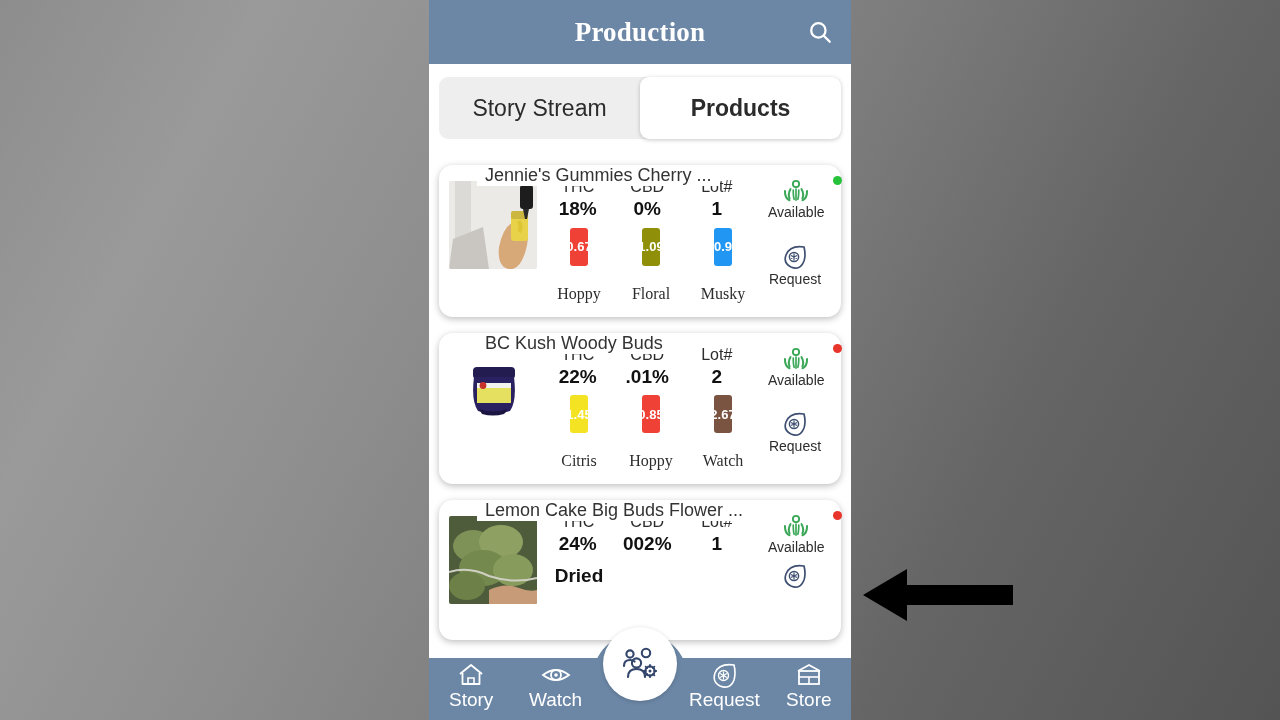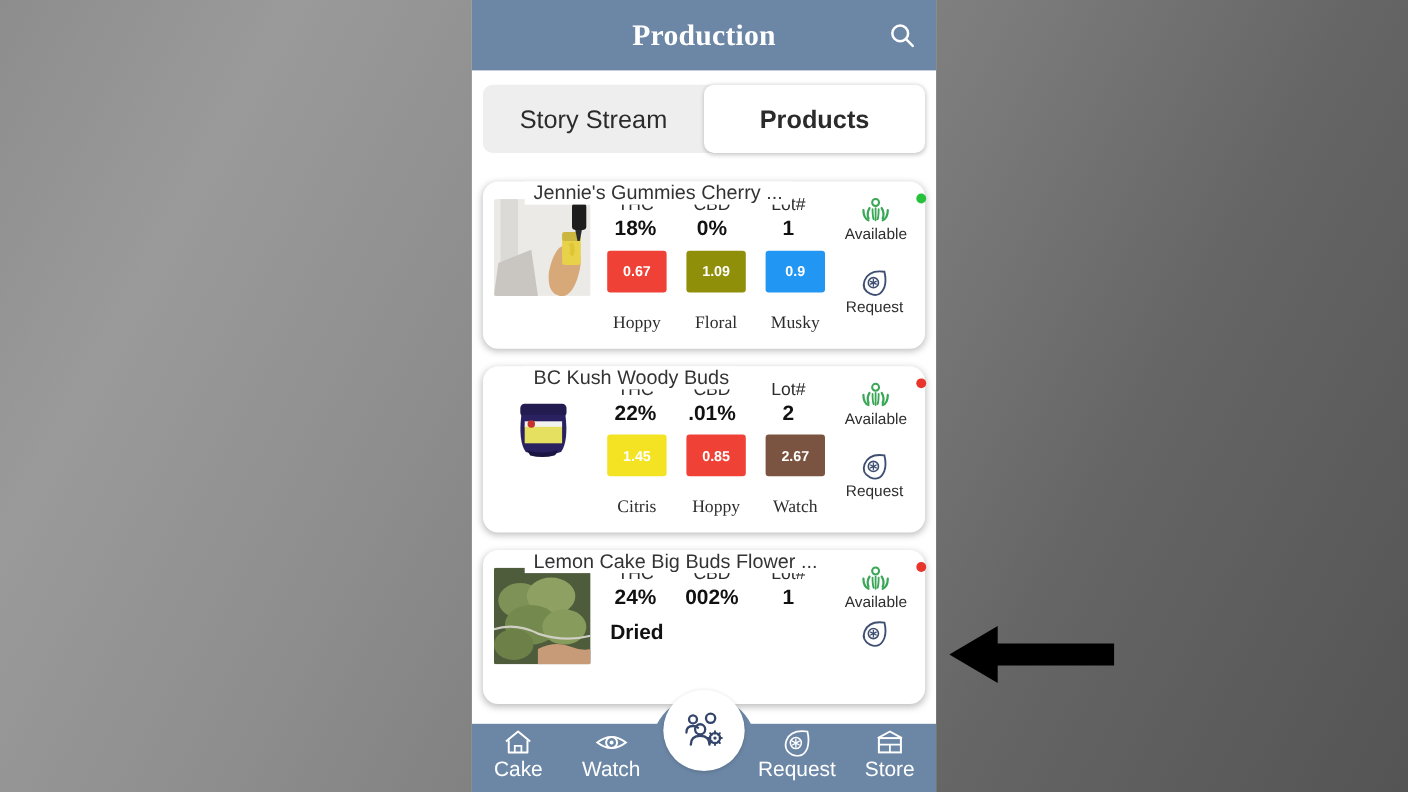--- a/index.html
+++ b/index.html
@@ -113,21 +113,21 @@
     flex: 1;
     display: flex;
     flex-direction: column;
     align-items: center;
     text-align: center;
   }
   .stat-label { font-size: 16px; color: #2d2d2d; line-height: 1.25; }
   .stat-value { font-size: 19px; font-weight: bold; color: #111; line-height: 1.3; }
 
   .chip {
-    width: 54px; height: 38px;
+    width: 18px; height: 38px;
     border-radius: 3px;
     display: flex; align-items: center; justify-content: center;
     color: #ffffff;
     font-size: 13px;
     font-weight: bold;
   }
   .chip-name { font-size: 16px; color: #2d2d2d; margin-top: 19px; font-family: Liberation Serif, serif; }
 
   .action { position: relative; margin-left: 10px; }
   .action-label { font-size: 14px; color: #2d2d2d; margin-top: 1px; }
@@ -405,21 +405,21 @@
 
   </div>
 
   <div class="bottomnav">
     <div class="nav-item">
       <svg width="28" height="26" viewBox="0 0 28 26">
         <path d="M3 12 L14 3 L25 12" fill="none" stroke="#ffffff" stroke-width="1.8" stroke-linejoin="round"></path>
         <path d="M5.5 11 v11 h17 v-11" fill="none" stroke="#ffffff" stroke-width="1.8" stroke-linejoin="round"></path>
         <path d="M11 22 v-6 h6 v6" fill="none" stroke="#ffffff" stroke-width="1.6"></path>
       </svg>
-      <div class="nav-label">Cake</div>
+      <div class="nav-label">Story</div>
     </div>
     <div class="nav-item">
       <svg width="30" height="26" viewBox="0 0 30 26">
         <path d="M2 13 q13 -10 26 0 q-13 10 -26 0 Z" fill="none" stroke="#ffffff" stroke-width="1.8"></path>
         <circle cx="15" cy="13" r="5" fill="none" stroke="#ffffff" stroke-width="1.8"></circle>
         <circle cx="15" cy="13" r="1.8" fill="#ffffff"></circle>
       </svg>
       <div class="nav-label">Watch</div>
     </div>
     <div class="nav-item spacer">

